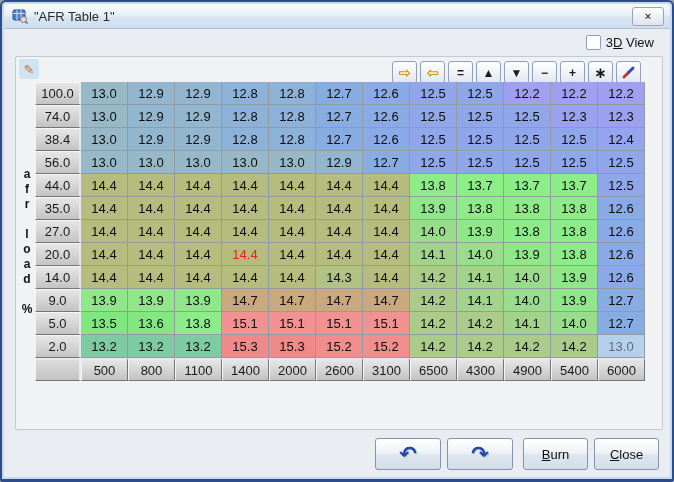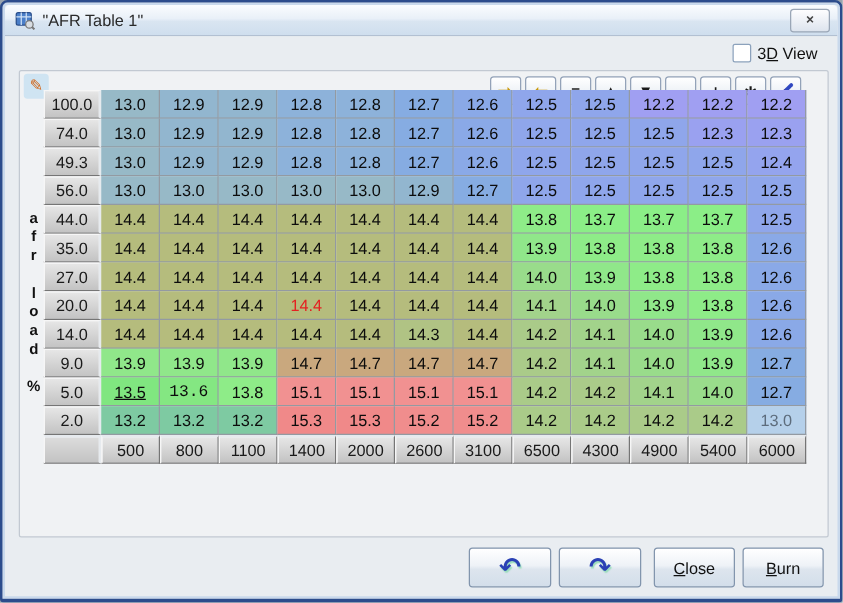--- a/index.html
+++ b/index.html
@@ -20,21 +20,21 @@
   .mn{text-decoration:underline;}
   .panel{position:absolute;left:13px;top:54px;width:648px;height:374px;background:#f0f2f4;
     border:1px solid #c2c9d2;border-radius:2px;box-sizing:border-box;}
   .edit-icon{position:absolute;left:3px;top:2px;width:20px;height:20px;background:#cfe4f2;border-radius:3px;
     display:flex;align-items:center;justify-content:center;font-size:13px;color:#d2691e;}
   .toolbar{position:absolute;right:21px;top:4px;display:flex;gap:3px;}
   .tool-btn{width:23px;height:21px;border:1px solid #93a2b8;border-radius:3px;
     background:linear-gradient(180deg,#ffffff,#dfe7f0);display:flex;align-items:center;justify-content:center;
     font-size:12px;font-weight:bold;color:#222;cursor:default;}
   .tool-btn .arrow{font-size:15px;font-weight:bold;}
-  .grid{position:absolute;left:19px;top:15px;display:grid;}
+  .grid{position:absolute;left:19px;top:25px;display:grid;}
   .cell{display:flex;align-items:center;justify-content:center;font-size:13px;color:#0c0c0c;
     border-right:1px solid #939aa2;border-bottom:1px solid #939aa2;box-sizing:border-box;}
   .hdr{background:linear-gradient(180deg,#e6e6e6,#c3c3c3);
     border:1px solid;border-color:#f6f6f6 #757575 #757575 #f6f6f6;color:#1a1a1a;}
   .rowhdr{border-right:2px solid #e6eaee;}
   .colhdr{border-top:2px solid #e6eaee;}
   .corner{background:linear-gradient(180deg,#dcdcdc,#c3c3c3);border:1px solid;border-color:#f6f6f6 #757575 #757575 #f6f6f6;border-right:2px solid #e6eaee;border-top:2px solid #e6eaee;}
   .yaxis{position:absolute;left:4px;top:110px;width:14px;display:flex;flex-direction:column;align-items:center;}
   .yaxis span{font-size:12px;font-weight:bold;color:#111;line-height:15px;height:15px;}
   .xlabel{position:absolute;left:19px;top:336px;width:611px;text-align:center;font-size:13px;color:#111;}
@@ -136,21 +136,21 @@
         <div class="cell" style="background: rgb(146, 182, 207);">12.9</div>
         <div class="cell" style="background: rgb(141, 178, 218);">12.8</div>
         <div class="cell" style="background: rgb(141, 178, 218);">12.8</div>
         <div class="cell" style="background: rgb(134, 172, 226);">12.7</div>
         <div class="cell" style="background: rgb(138, 169, 231);">12.6</div>
         <div class="cell" style="background: rgb(143, 166, 235);">12.5</div>
         <div class="cell" style="background: rgb(143, 166, 235);">12.5</div>
         <div class="cell" style="background: rgb(143, 166, 235);">12.5</div>
         <div class="cell" style="background: rgb(154, 161, 240);">12.3</div>
         <div class="cell" style="background: rgb(154, 161, 240);">12.3</div>
-        <div class="cell hdr rowhdr">49.3</div>
+        <div class="cell hdr rowhdr">38.4</div>
         <div class="cell" style="background: rgb(151, 185, 199);">13.0</div>
         <div class="cell" style="background: rgb(146, 182, 207);">12.9</div>
         <div class="cell" style="background: rgb(146, 182, 207);">12.9</div>
         <div class="cell" style="background: rgb(141, 178, 218);">12.8</div>
         <div class="cell" style="background: rgb(141, 178, 218);">12.8</div>
         <div class="cell" style="background: rgb(134, 172, 226);">12.7</div>
         <div class="cell" style="background: rgb(138, 169, 231);">12.6</div>
         <div class="cell" style="background: rgb(143, 166, 235);">12.5</div>
         <div class="cell" style="background: rgb(143, 166, 235);">12.5</div>
         <div class="cell" style="background: rgb(143, 166, 235);">12.5</div>
@@ -241,22 +241,22 @@
         <div class="cell" style="background: rgb(201, 168, 126);">14.7</div>
         <div class="cell" style="background: rgb(201, 168, 126);">14.7</div>
         <div class="cell" style="background: rgb(201, 168, 126);">14.7</div>
         <div class="cell" style="background: rgb(201, 168, 126);">14.7</div>
         <div class="cell" style="background: rgb(170, 203, 137);">14.2</div>
         <div class="cell" style="background: rgb(162, 211, 139);">14.1</div>
         <div class="cell" style="background: rgb(153, 220, 139);">14.0</div>
         <div class="cell" style="background: rgb(144, 231, 138);">13.9</div>
         <div class="cell" style="background: rgb(134, 172, 226);">12.7</div>
         <div class="cell hdr rowhdr">5.0</div>
-        <div class="cell" style="background: rgb(128, 230, 128); text-decoration: underline;">13.5</div>
-        <div class="cell" style="background: rgb(132, 231, 130); font-family: Liberation Mono, monospace;">13.6</div>
+        <div class="cell" style="background: rgb(128, 230, 128);">13.5</div>
+        <div class="cell" style="background: rgb(132, 231, 130);">13.6</div>
         <div class="cell" style="background: rgb(142, 236, 136);">13.8</div>
         <div class="cell" style="background: rgb(241, 145, 145);">15.1</div>
         <div class="cell" style="background: rgb(241, 145, 145);">15.1</div>
         <div class="cell" style="background: rgb(241, 145, 145);">15.1</div>
         <div class="cell" style="background: rgb(241, 145, 145);">15.1</div>
         <div class="cell" style="background: rgb(170, 203, 137);">14.2</div>
         <div class="cell" style="background: rgb(170, 203, 137);">14.2</div>
         <div class="cell" style="background: rgb(162, 211, 139);">14.1</div>
         <div class="cell" style="background: rgb(153, 220, 139);">14.0</div>
         <div class="cell" style="background: rgb(134, 172, 226);">12.7</div>
@@ -290,20 +290,20 @@
   </div>
 
   <div class="footer">
     <div class="f-btn" style="width:64px">
       <span class="big-arrow">↶</span>
     </div>
     <div class="f-btn" style="width:64px;margin-right:4px">
       <span class="big-arrow">↷</span>
     </div>
     <div class="f-btn">
+      <span><span class="mn">B</span><span>urn</span></span>
+    </div>
+    <div class="f-btn">
       <span><span class="mn">C</span><span>lose</span></span>
     </div>
-    <div class="f-btn">
-      <span><span class="mn">B</span><span>urn</span></span>
-    </div>
   </div>
 
 </div>
 
 </body></html>

